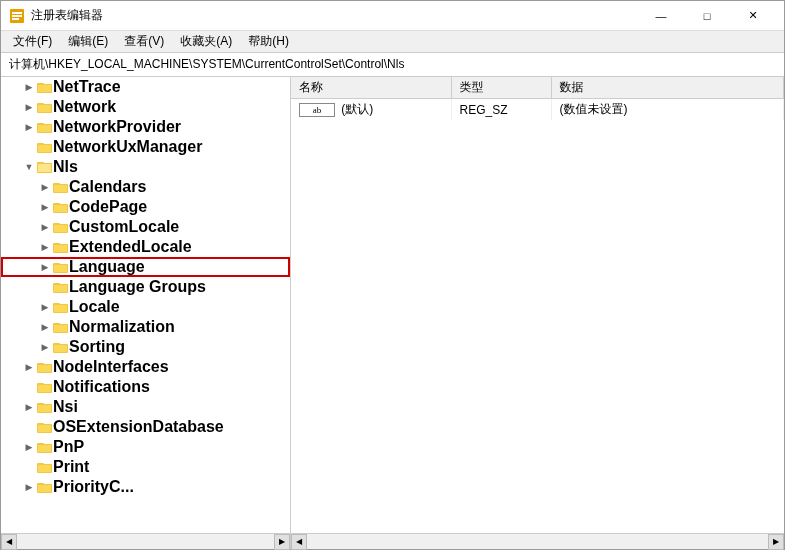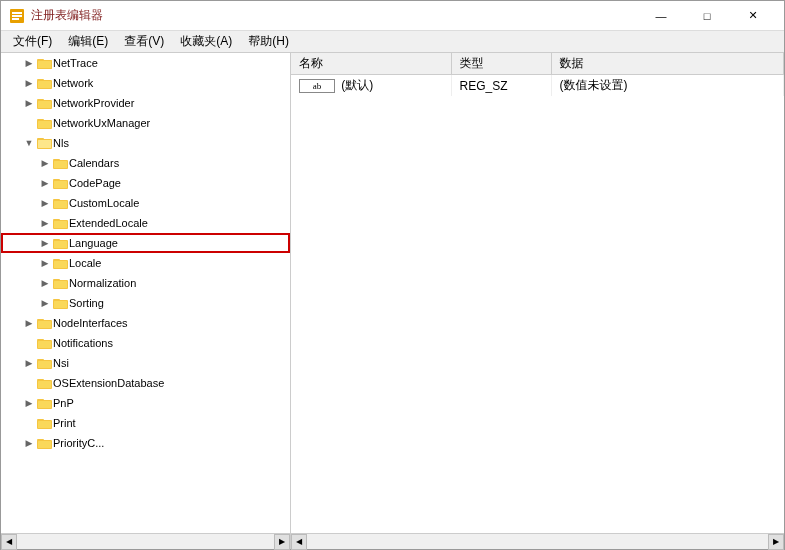--- a/index.html
+++ b/index.html
@@ -43,21 +43,21 @@
       height: 16px;
       display: flex;
       align-items: center;
       justify-content: center;
       font-size: 10px;
       color: #0078d7;
     }
 
     .title-text {
       font-size: 12px;
-      color: #7f1d1d;
+      color: #000000;
     }
 
     .title-controls {
       display: flex;
       gap: 0;
     }
 
     .title-btn {
       width: 46px;
       height: 30px;
@@ -139,21 +139,22 @@
       color: #666;
       flex-shrink: 0;
     }
 
     .folder-svg {
       width: 16px;
       height: 14px;
     }
 
     .tree-label {
-      font-size: 11px;
+      font-size: 16px;
+      font-weight: bold;
     }
 
     
     .indent-1 { padding-left: 20px; }
     .indent-2 { padding-left: 36px; }
 
     
     .right-panel {
       flex: 1;
       background: #fff;
@@ -288,20 +289,23 @@
   </div>
 
   <div class="menu-bar">
     <span class="menu-item">文件(F)</span>
     <span class="menu-item">编辑(E)</span>
     <span class="menu-item">查看(V)</span>
     <span class="menu-item">收藏夹(A)</span>
     <span class="menu-item">帮助(H)</span>
   </div>
 
+  <div class="address-bar">
+    <span>计算机\HKEY_LOCAL_MACHINE\SYSTEM\CurrentControlSet\Control\Nls</span>
+  </div>
 
   <div class="main-area">
 
     <div class="tree-panel">
 
       <div class="tree-item indent-1">
         <span class="tree-expand">▶</span>
         <svg class="folder-svg" viewBox="0 0 16 14">
           <rect x="0" y="4" width="15" height="9" rx="1" class="folder-yellow"></rect>
           <rect x="0" y="3" width="7" height="2" rx="1" class="folder-yellow"></rect>
@@ -395,20 +399,29 @@
       <div class="tree-item indent-2 highlighted">
         <span class="tree-expand">▶</span>
         <svg class="folder-svg" viewBox="0 0 16 14">
           <rect x="0" y="4" width="15" height="9" rx="1" fill="#f5c542"></rect>
           <rect x="0" y="3" width="7" height="2" rx="1" fill="#f5c542"></rect>
           <rect x="1" y="5" width="13" height="7" rx="0.5" fill="#fad85a"></rect>
         </svg>
         <span class="tree-label">Language</span>
       </div>
 
+      <div class="tree-item indent-2">
+        <span class="tree-expand" style="color:transparent;">▶</span>
+        <svg class="folder-svg" viewBox="0 0 16 14">
+          <rect x="0" y="4" width="15" height="9" rx="1" fill="#f5c542"></rect>
+          <rect x="0" y="3" width="7" height="2" rx="1" fill="#f5c542"></rect>
+          <rect x="1" y="5" width="13" height="7" rx="0.5" fill="#fad85a"></rect>
+        </svg>
+        <span class="tree-label">Language Groups</span>
+      </div>
 
       <div class="tree-item indent-2">
         <span class="tree-expand">▶</span>
         <svg class="folder-svg" viewBox="0 0 16 14">
           <rect x="0" y="4" width="15" height="9" rx="1" fill="#f5c542"></rect>
           <rect x="0" y="3" width="7" height="2" rx="1" fill="#f5c542"></rect>
           <rect x="1" y="5" width="13" height="7" rx="0.5" fill="#fad85a"></rect>
         </svg>
         <span class="tree-label">Locale</span>
       </div>

